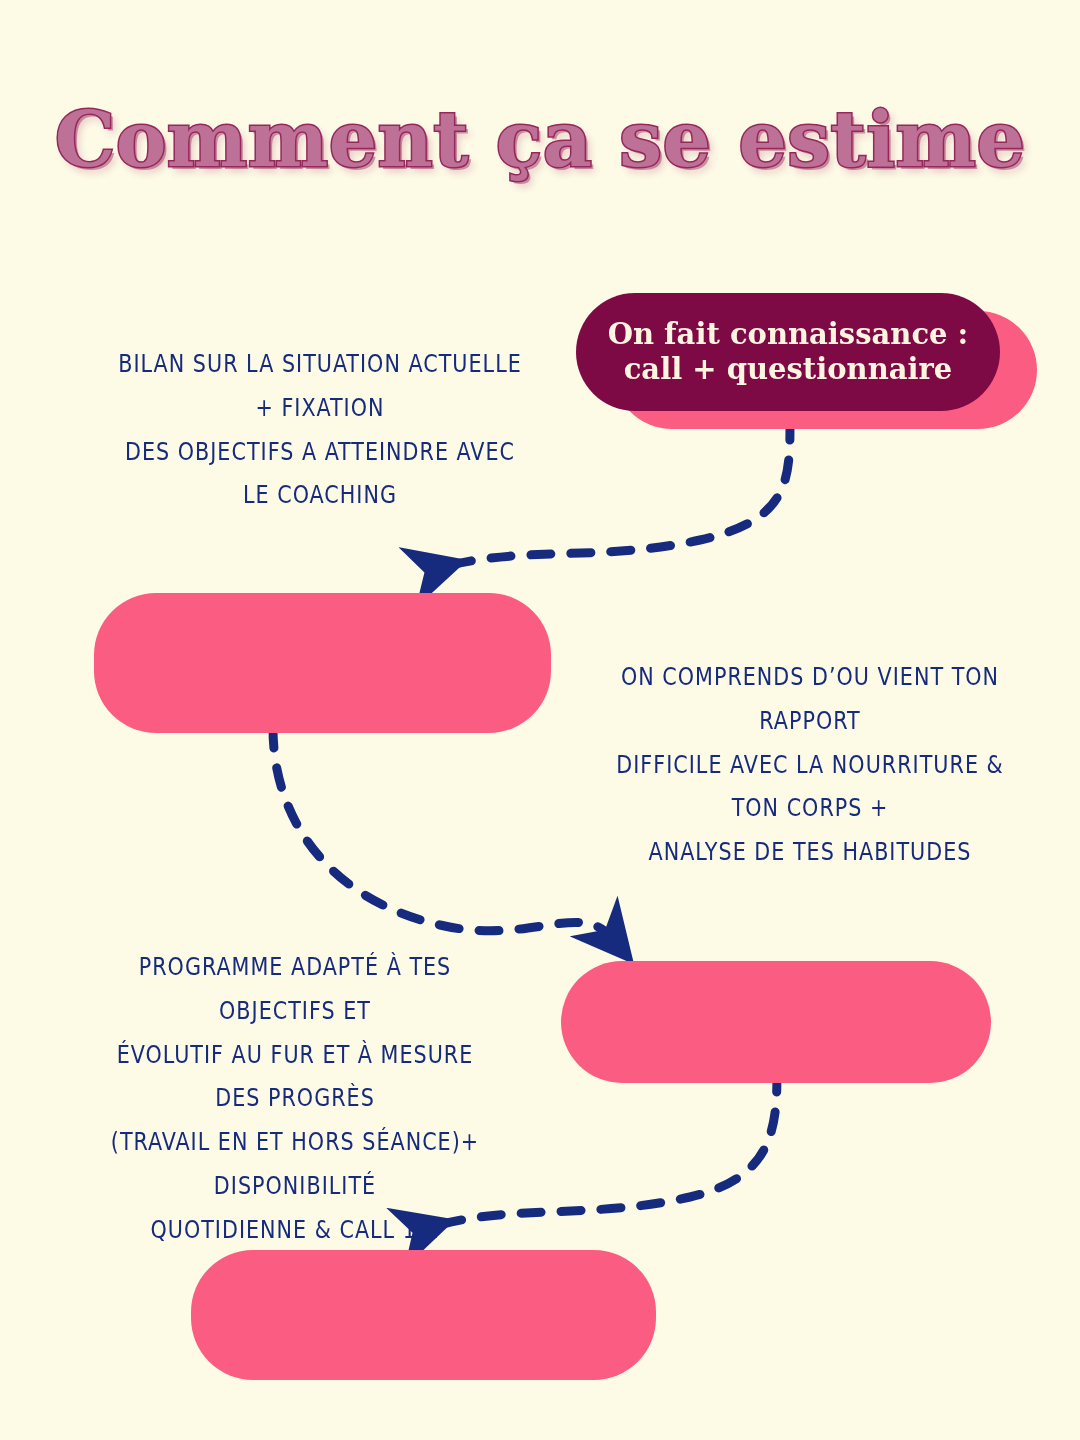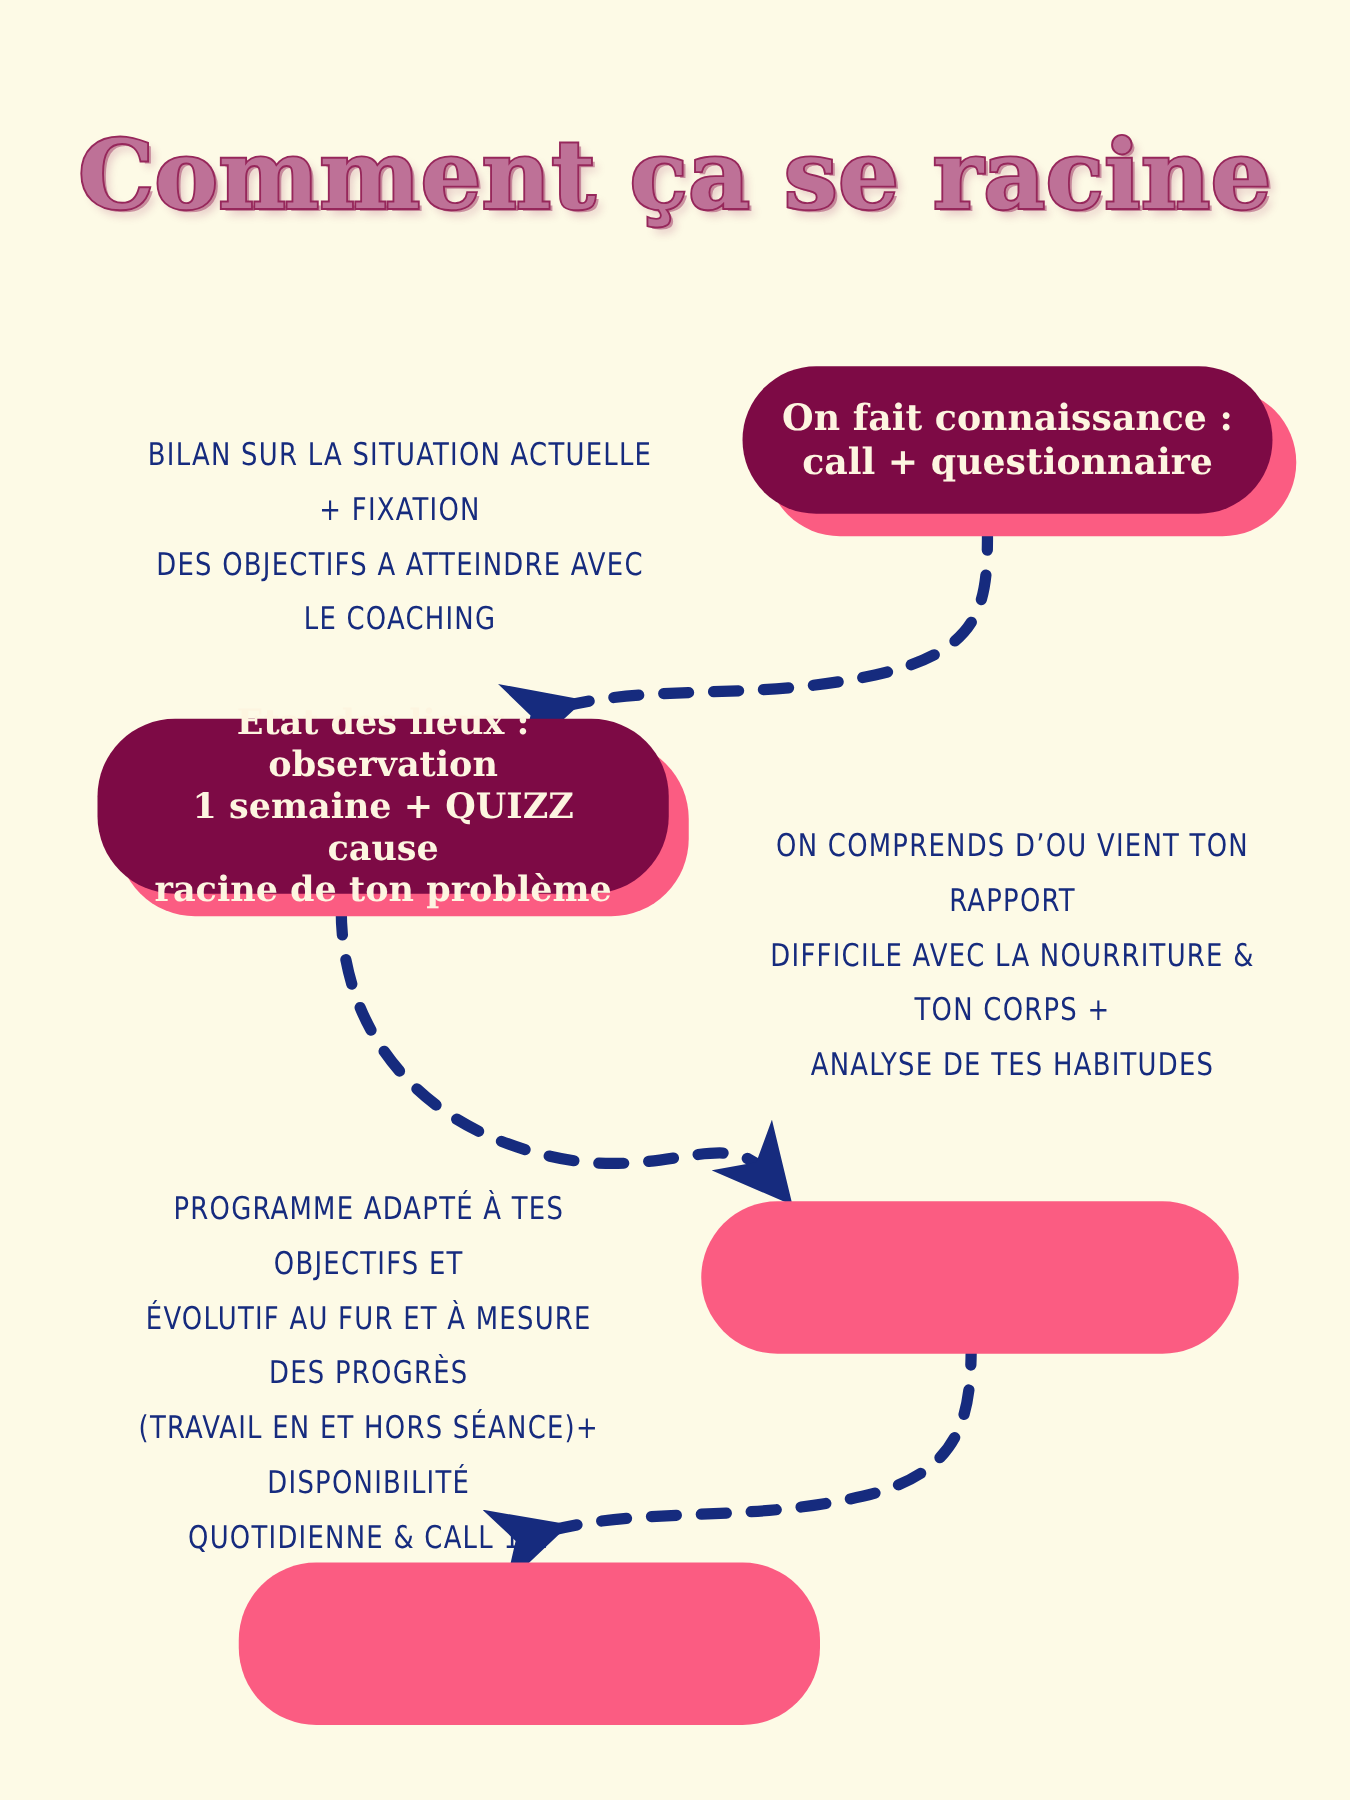--- a/index.html
+++ b/index.html
@@ -58,21 +58,21 @@
     line-height: 1.2;
     z-index: 3;
   }
   .node-shadow {
     position: absolute;
     background: #FB5C82;
     border-radius: 62px;
     z-index: 2;
   }
 
-  #node1 { left: 594px; top: 293px;  width: 424px; height: 118px; font-size: 29px; }
+  #node1 { left: 576px; top: 293px;  width: 424px; height: 118px; font-size: 29px; }
   #shadow1 { left: 613px; top: 311px; width: 424px; height: 118px; }
 
   #node2 { left: 78px;  top: 575px;  width: 457px; height: 140px; font-size: 28px; }
   #shadow2 { left: 94px; top: 593px; width: 457px; height: 140px; }
 
   #node3 { left: 545px; top: 943px;  width: 430px; height: 122px; font-size: 28px; }
   #shadow3 { left: 561px; top: 961px; width: 430px; height: 122px; }
 
   #node4 { left: 175px; top: 1232px; width: 465px; height: 130px; font-size: 29px; }
   #shadow4 { left: 191px; top: 1250px; width: 465px; height: 130px; }
@@ -101,21 +101,21 @@
     height: 1440px;
     z-index: 1;
     pointer-events: none;
   }
 </style>
 </head>
 <body>
 
 <div id="poster">
 
-  <div class="title">Comment ça se racine</div>
+  <div class="title">Comment ça se estime</div>
 
   <svg id="arrows" viewBox="0 0 1080 1440">
     <defs>
       <marker id="ah-left" markerWidth="7" markerHeight="7" refX="3.2" refY="3.5" orient="auto" markerUnits="strokeWidth">
         <path d="M 7 0 L 0 3.5 L 7 7 L 5 3.5 Z" fill="#162B7E"></path>
       </marker>
       <marker id="ah-down" markerWidth="7" markerHeight="7" refX="3.2" refY="3.5" orient="auto" markerUnits="strokeWidth">
         <path d="M 0 0 L 7 3.5 L 0 7 L 2 3.5 Z" fill="#162B7E"></path>
       </marker>
     </defs>
@@ -124,21 +124,20 @@
 
     <path d="M 273 728 C 273 820, 330 900, 440 925 C 530 946, 580 900, 612 938" fill="none" stroke="#162B7E" stroke-width="9" stroke-linecap="round" stroke-dasharray="20 20" marker-end="url(#ah-down)"></path>
 
     <path d="M 777 1072 C 777 1130, 772 1178, 690 1197 C 590 1220, 510 1203, 428 1228" fill="none" stroke="#162B7E" stroke-width="9" stroke-linecap="round" stroke-dasharray="20 20" marker-end="url(#ah-left)"></path>
   </svg>
 
   <div class="node-shadow" id="shadow1"></div>
   <div class="node" id="node1">On fait connaissance :<br>call + questionnaire</div>
 
   <div class="node-shadow" id="shadow2"></div>
-  <div class="node" id="node2">Etat des lieux : observation<br>1 semaine + QUIZZ cause<br>racine de ton problème</div>
 
   <div class="node-shadow" id="shadow3"></div>
 
   <div class="node-shadow" id="shadow4"></div>
 
   <div class="note" id="note1">BILAN SUR LA SITUATION ACTUELLE + FIXATION<br>DES OBJECTIFS A ATTEINDRE AVEC LE COACHING</div>
 
   <div class="note" id="note2">ON COMPRENDS D’OU VIENT TON RAPPORT<br>DIFFICILE AVEC LA NOURRITURE &amp; TON CORPS +<br>ANALYSE DE TES HABITUDES</div>
 
   <div class="note" id="note3">PROGRAMME ADAPTÉ À TES OBJECTIFS ET<br>ÉVOLUTIF AU FUR ET À MESURE DES PROGRÈS<br>(TRAVAIL EN ET HORS SÉANCE)+ DISPONIBILITÉ<br>QUOTIDIENNE &amp; CALL 1-1</div>

